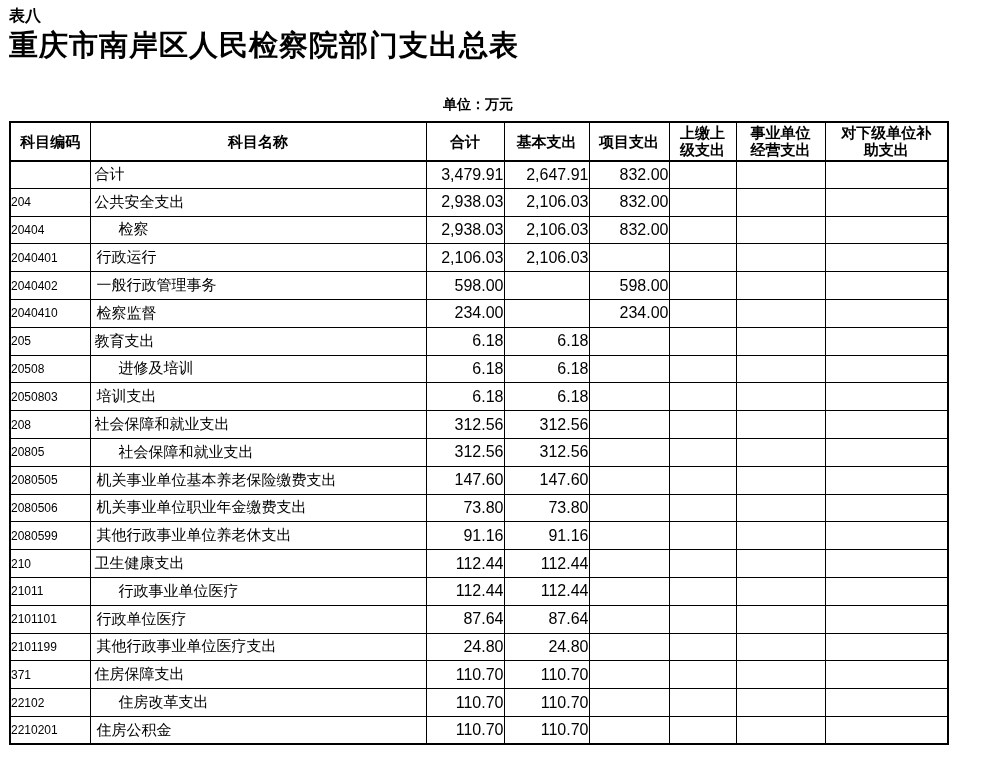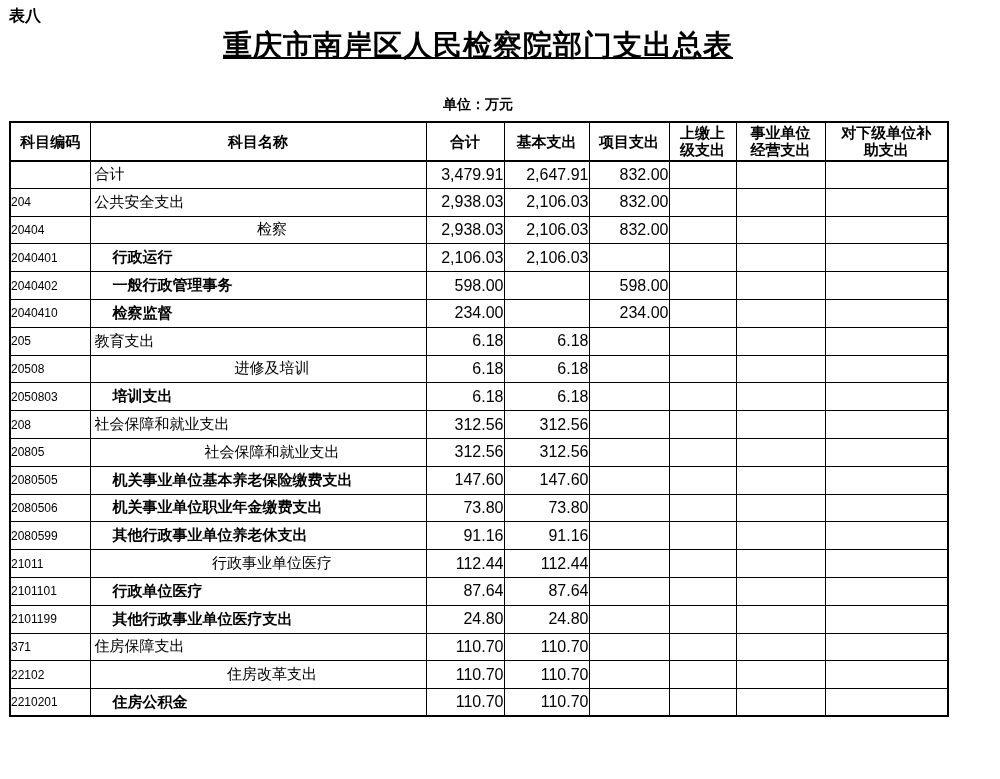--- a/index.html
+++ b/index.html
@@ -12,24 +12,23 @@
     overflow: hidden;
   }
   .page { position: absolute; left: 4px; top: 0; width: 1000px; height: 779px; background: #fff; }
 
   .table-tag {
     position: absolute; left: 5px; top: 6px;
     font-size: 16px; font-weight: bold;
   }
   .page-title {
     position: absolute; left: 5px; top: 26px; width: 938px;
-    text-align: center;
+    text-align: left;
     font-size: 29px; font-weight: bold;
     letter-spacing: 1px;
-    text-decoration: underline;
   }
   .unit-note {
     position: absolute; left: 5px; top: 96px; width: 938px;
     text-align: center;
     font-size: 14px; font-weight: bold;
   }
 
   table.budget {
     position: absolute; left: 5px; top: 121px;
     width: 938px;
@@ -53,22 +52,22 @@
     padding: 1px 2px;
   }
   table.budget tbody td {
     height: 27.8px;
     white-space: nowrap;
     padding: 0;
   }
   td.code { font-size: 12px; text-align: left; padding-left: 4px; }
   td.name { font-size: 15px; text-align: left; }
   td.name.ind0 { padding-left: 4px; }
-  td.name.ind1 { padding-left: 28px; text-align: center; }
-  td.name.ind2 { padding-left: 22px; font-weight: bold; }
+  td.name.ind1 { padding-left: 28px; }
+  td.name.ind2 { padding-left: 6px; }
   td.num  { font-size: 16px; text-align: right; padding-right: 3px; }
 </style>
 </head>
 <body>
 
 <div class="page">
 
   <div class="table-tag">表八</div>
 
   <div class="page-title">重庆市南岸区人民检察院部门支出总表</div>
@@ -236,20 +235,30 @@
           <td class="code">2080599</td>
           <td class="name ind2">其他行政事业单位养老休支出</td>
           <td class="num">91.16</td>
           <td class="num">91.16</td>
           <td class="num"></td>
           <td class="num"></td>
           <td class="num"></td>
           <td class="num"></td>
         </tr>
         <tr>
+          <td class="code">210</td>
+          <td class="name ind0">卫生健康支出</td>
+          <td class="num">112.44</td>
+          <td class="num">112.44</td>
+          <td class="num"></td>
+          <td class="num"></td>
+          <td class="num"></td>
+          <td class="num"></td>
+        </tr>
+        <tr>
           <td class="code">21011</td>
           <td class="name ind1">行政事业单位医疗</td>
           <td class="num">112.44</td>
           <td class="num">112.44</td>
           <td class="num"></td>
           <td class="num"></td>
           <td class="num"></td>
           <td class="num"></td>
         </tr>
         <tr>

